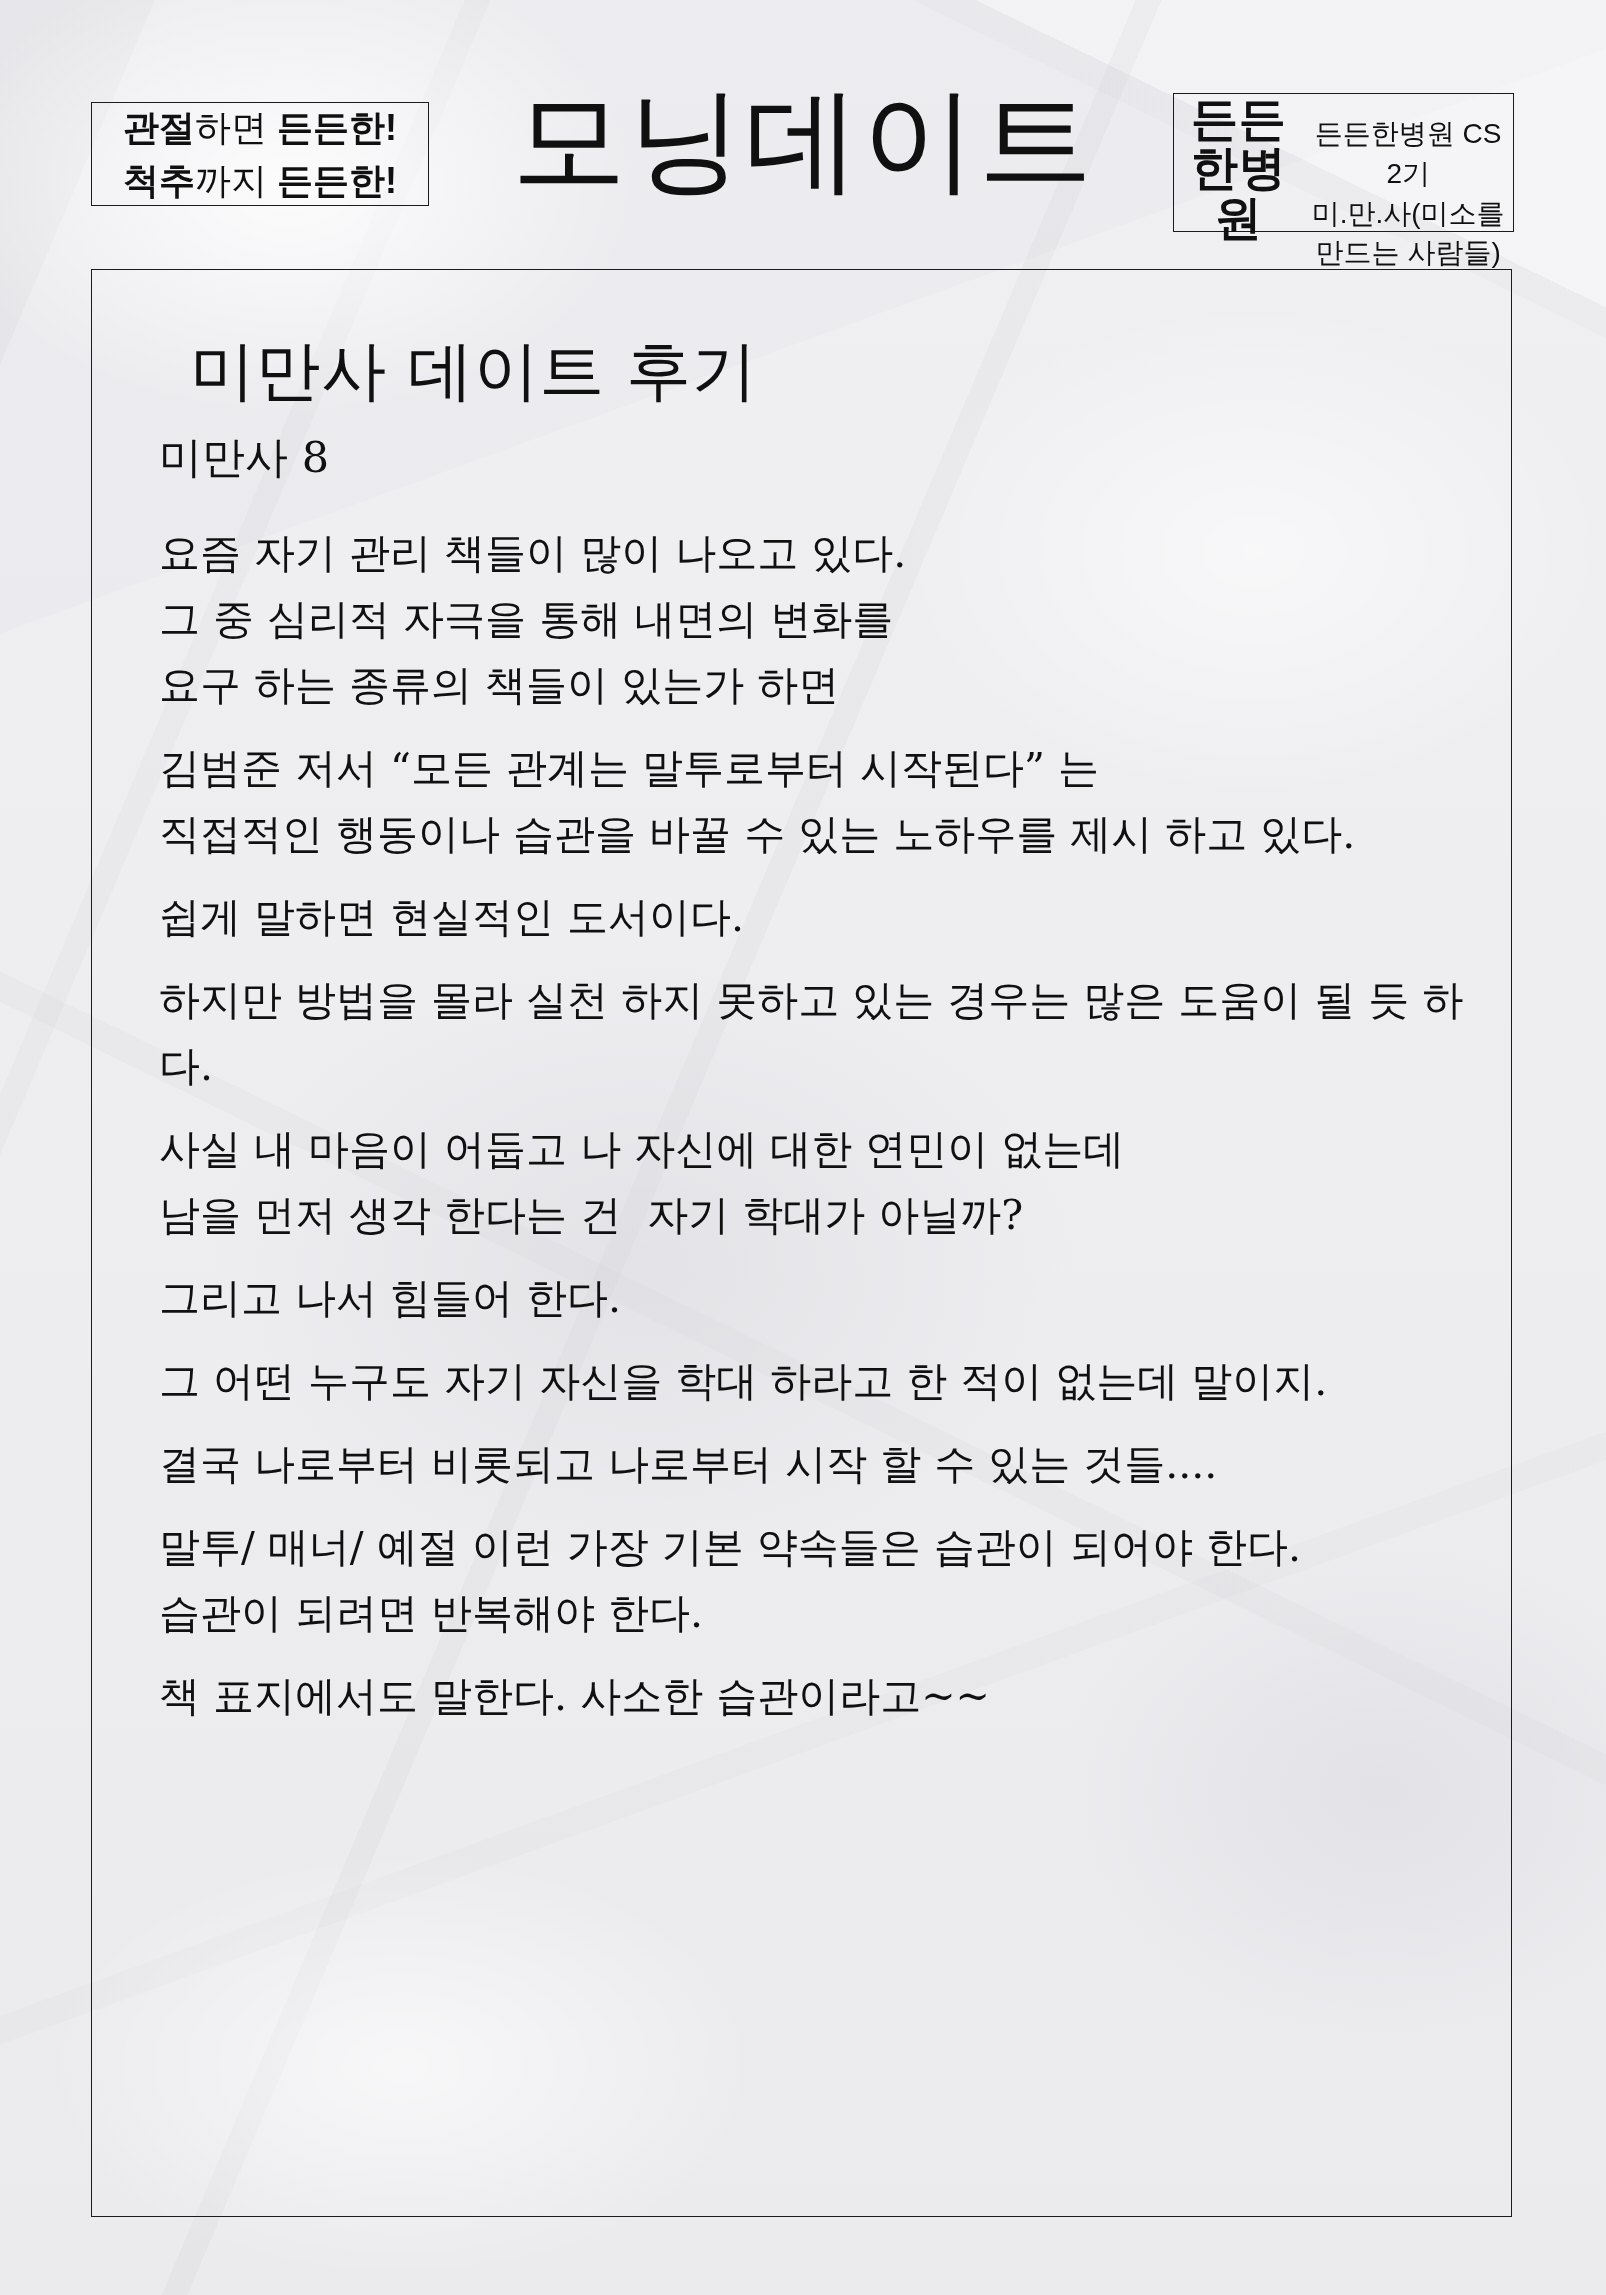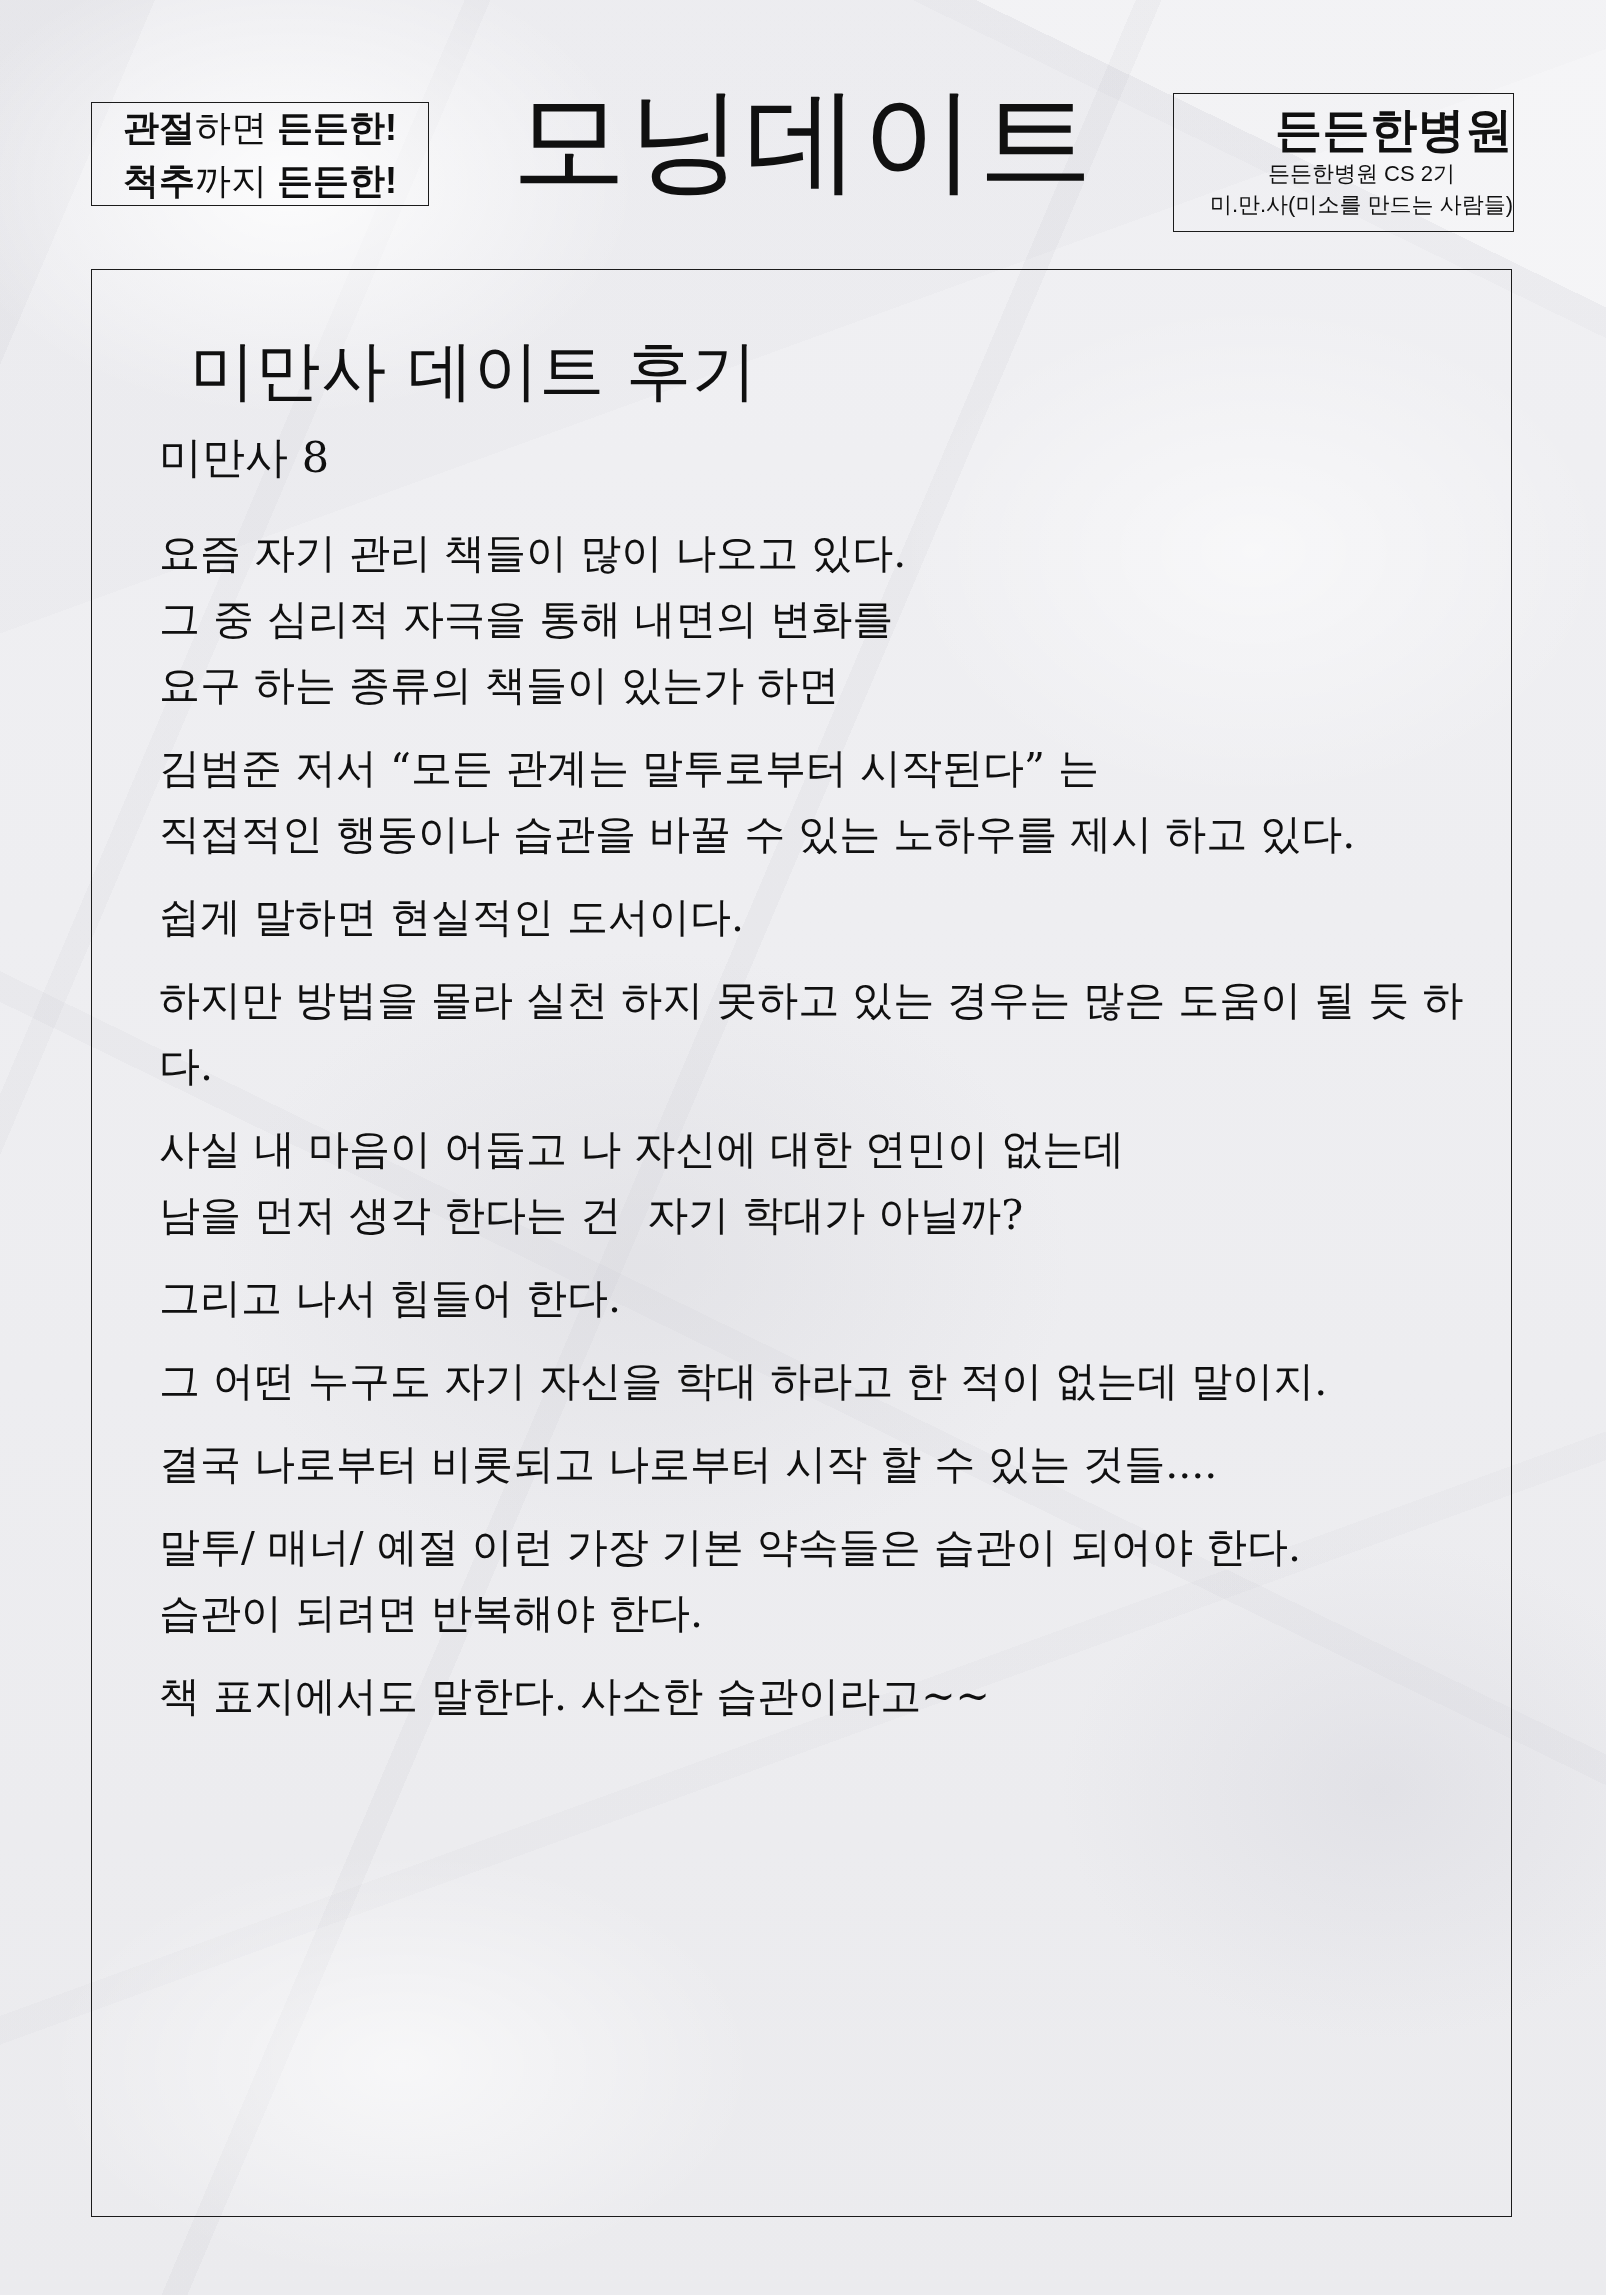--- a/index.html
+++ b/index.html
@@ -56,35 +56,35 @@
     white-space: nowrap;
   }
 
   .hospital-box {
     position: absolute;
     left: 1173px; top: 93px;
     width: 341px; height: 139px;
     border: 1.9px solid #1b1b1b;
     box-sizing: border-box;
     display: flex;
-    flex-direction: column;
+    flex-direction: row;
     justify-content: center;
-    align-items: flex-end;
+    align-items: flex-start;
     text-align: center;
     font-family: "Liberation Sans", "DejaVu Sans", sans-serif;
   }
   .hospital-name {
     font-size: 47px;
     font-weight: 700;
     letter-spacing: 0.6px;
     line-height: 1.05;
   }
   .hospital-sub {
-    margin-top: 4px;
-    font-size: 22px;
+    margin-top: 20px;
+    font-size: 28px;
     line-height: 1.42;
     font-weight: 400;
   }
 
   
   .content-box {
     position: absolute;
     left: 91px; top: 269px;
     width: 1421px; height: 1948px;
     border: 1.9px solid #1b1b1b;

